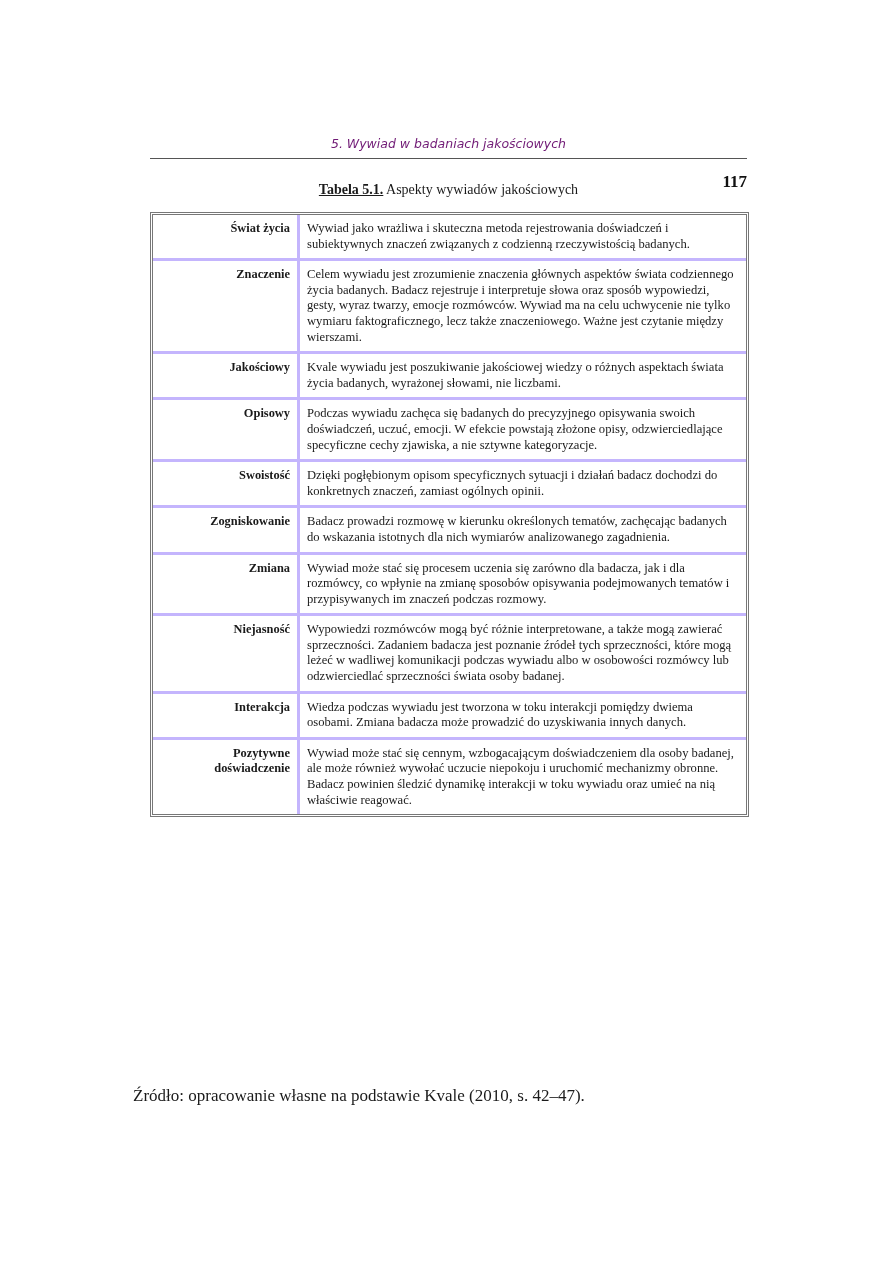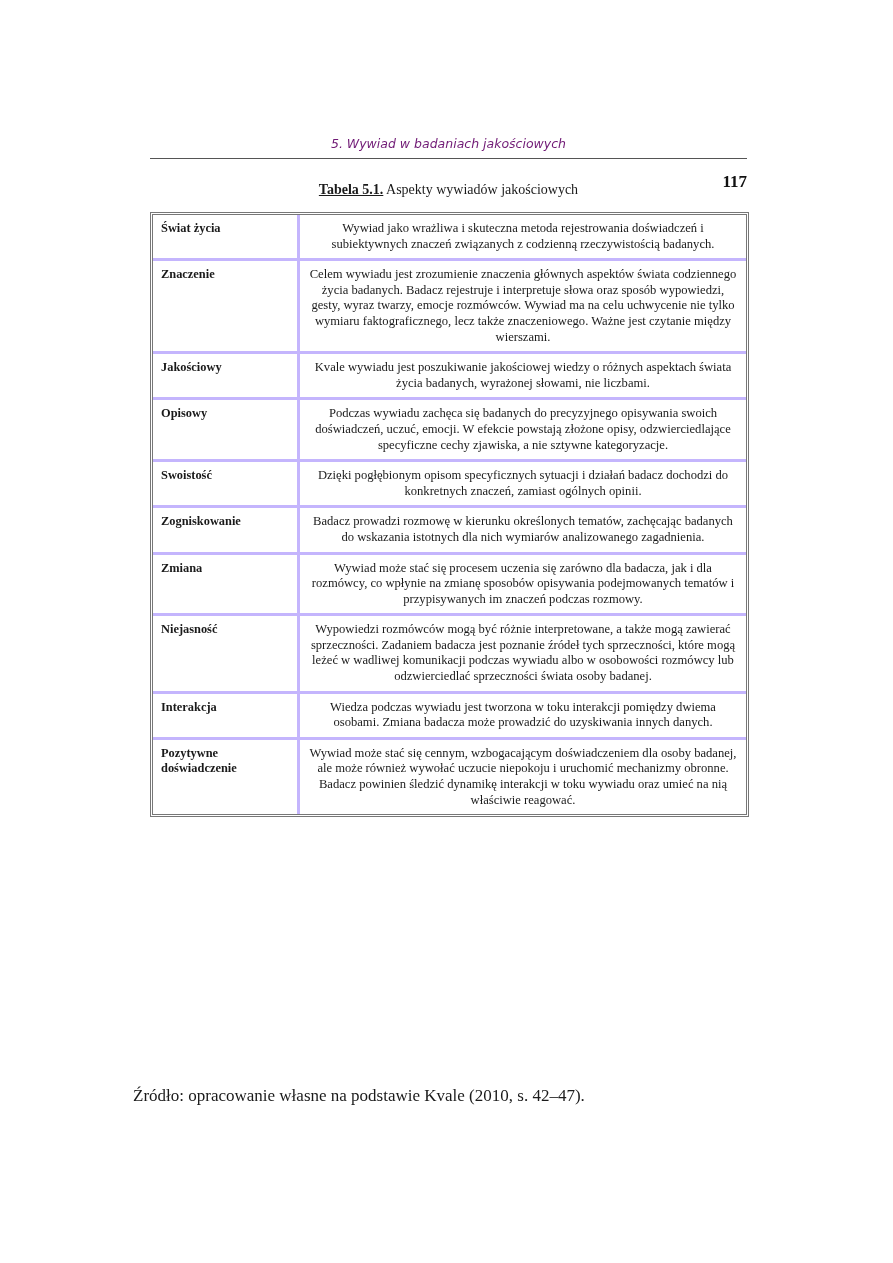--- a/index.html
+++ b/index.html
@@ -11,24 +11,24 @@
          font-family:"DejaVu Sans", sans-serif; font-style:italic; font-size:12.5px; color:#701a75; }
   .page-number { position:absolute; right:0; top:-1px; font-weight:bold; font-size:17px; color:#111;margin-top:39px; }
   .table-caption { position:absolute; left:150px; width:597px; top:182px; text-align:center; font-size:14px; }
   .table-caption b { font-weight:bold;text-decoration:underline; }
   .table-wrap { position:absolute; left:150px; top:212px; width:593px;
          border:3px double #777; }
   table { border-collapse:collapse; width:100%; }
   td { border:3px solid #c4b5fd; vertical-align:top; font-size:12.6px; line-height:15.6px;
        padding:6px 7px 6px 8px; }
   td.term { width:129px; font-weight:bold; font-size:12.4px; }
-  td.desc { padding-left:7px;text-align:center; }
+  td.desc { padding-left:7px; }
   tr:first-child td { border-top:none; }
   tr:last-child td { border-bottom:none; }
-  td:first-child { border-left:none; }
+  td:first-child { border-left:none;text-align:right; }
   td:last-child { border-right:none; }
   .source { position:absolute; left:133px; top:1086px; font-size:17px; }
 </style>
 </head>
 <body>
 
 <div class="running-head">
   <div class="running-title">5. Wywiad w badaniach jakościowych</div>
   <div class="page-number">117</div>
 </div>

